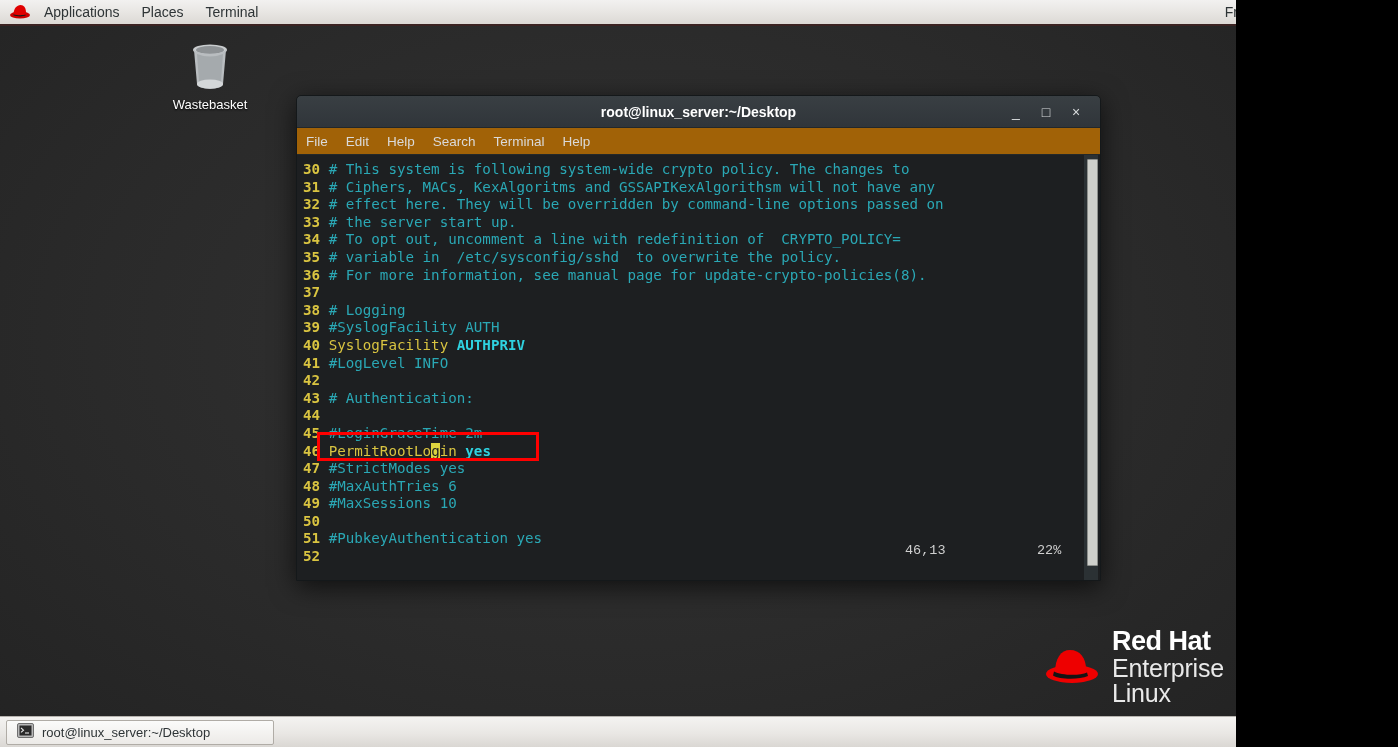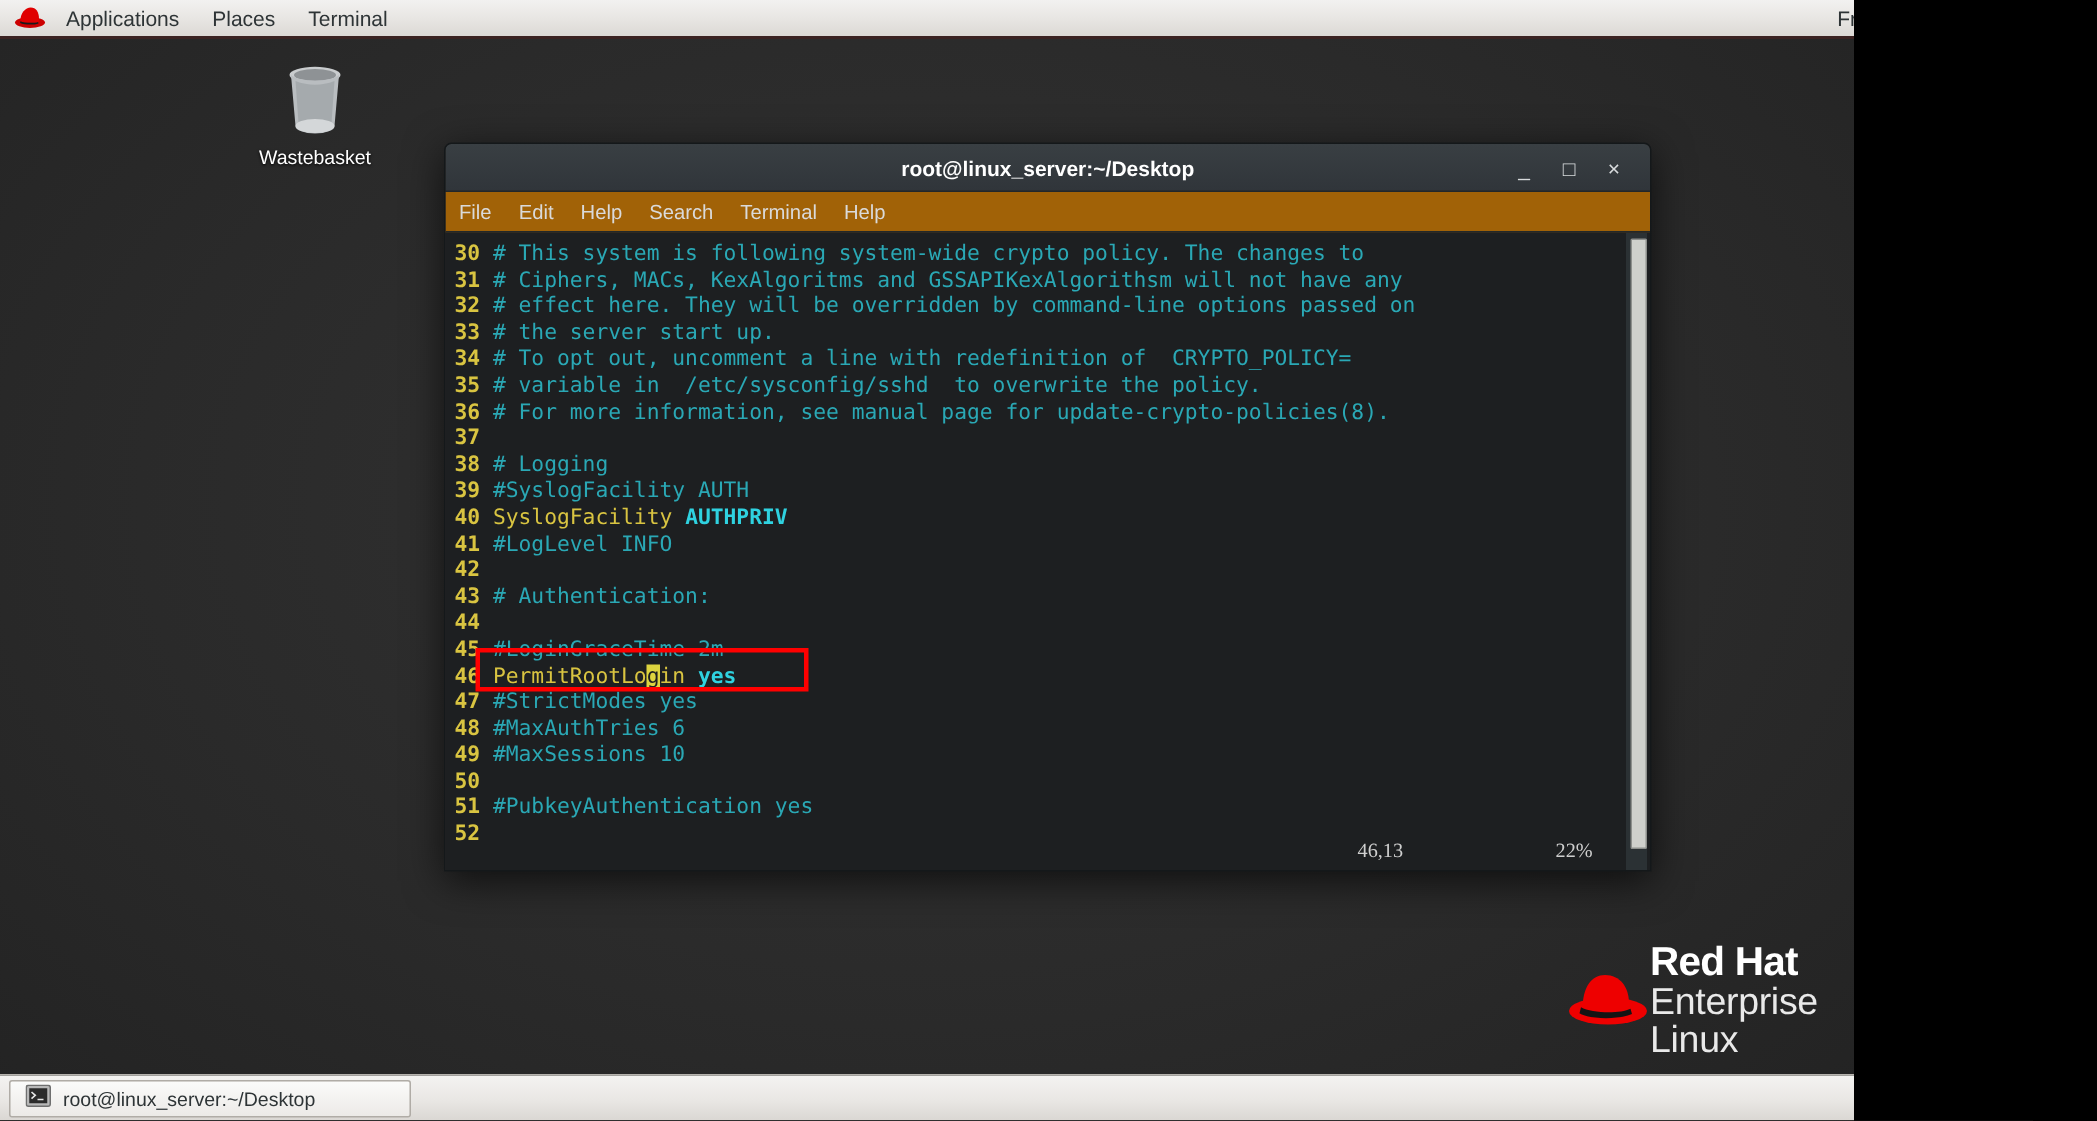--- a/index.html
+++ b/index.html
@@ -181,25 +181,25 @@
   .key  { color: #d9c441; }
   .val  { color: #2fd2e0; font-weight: bold; }
   .cursor {
     background: #ddd43f;
     color: #1d1f21;
   }
 
   #status-line {
     position: absolute;
     left: 0;
-    bottom: 4px;
+    bottom: 20px;
     width: 100%;
     height: 18px;
     color: #cfcfcf;
-    font-family: Liberation Serif, serif;
+    font-family: Liberation Mono, monospace;
     font-size: 13.5px;
   }
   #status-pos { position: absolute; left: 608px; }
   #status-pct { position: absolute; left: 740px; }
 
   #term-scrollbar {
     position: absolute;
     right: 2px;
     top: 0;
     width: 14px;
@@ -238,21 +238,21 @@
     white-space: nowrap;
   }
 
   
   #rhel-logo {
     position: absolute;
     left: 1044px;
     top: 628px;
     display: flex;
     align-items: center;
-    gap: 0;
+    gap: 12px;
   }
   #rhel-text { line-height: 1.02; }
   #rhel-line1 {
     color: #ffffff;
     font-size: 27px;
     font-weight: bold;
     letter-spacing: -0.5px;
   }
   #rhel-line2 {
     color: #e9e9e9;

